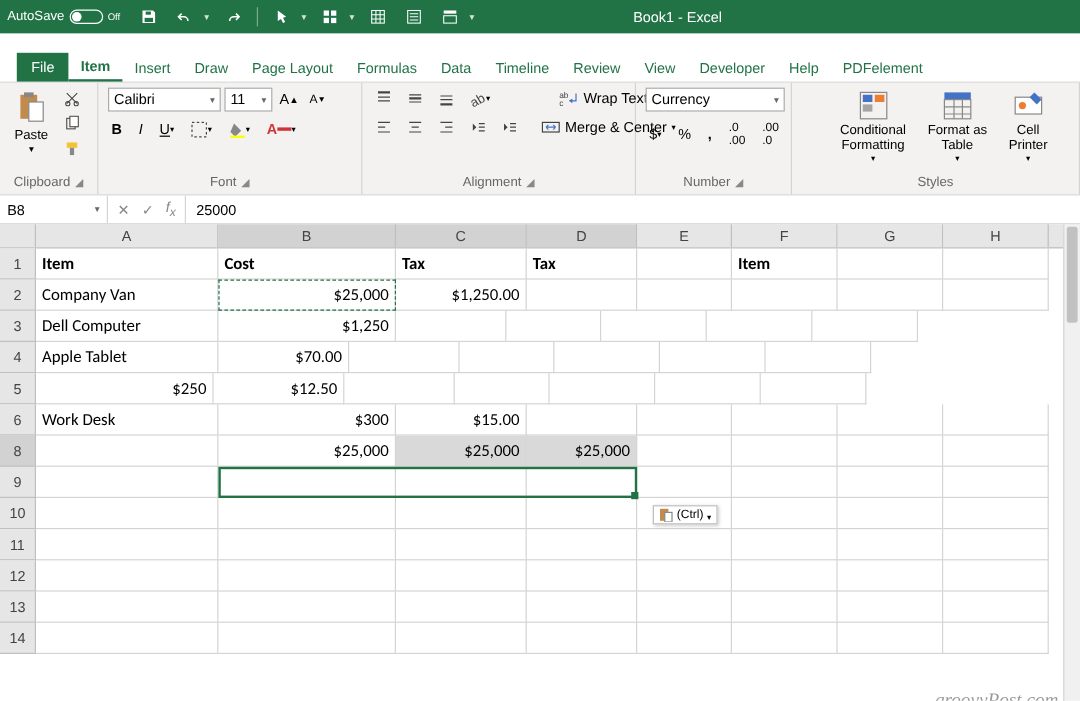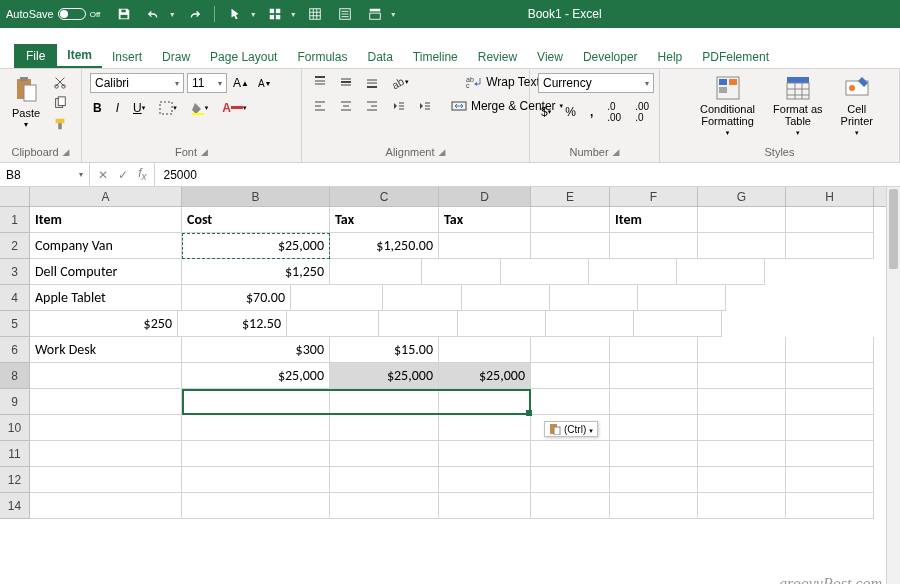--- a/index.html
+++ b/index.html
@@ -556,20 +556,31 @@
         <div class="cell cA"></div>
         <div class="cell cB"></div>
         <div class="cell cC"></div>
         <div class="cell cD"></div>
         <div class="cell cE"></div>
         <div class="cell cF"></div>
         <div class="cell cG"></div>
         <div class="cell cH"></div>
       </div>
       <div class="row">
+        <div class="rowhdr">13</div>
+        <div class="cell cA"></div>
+        <div class="cell cB"></div>
+        <div class="cell cC"></div>
+        <div class="cell cD"></div>
+        <div class="cell cE"></div>
+        <div class="cell cF"></div>
+        <div class="cell cG"></div>
+        <div class="cell cH"></div>
+      </div>
+      <div class="row">
         <div class="rowhdr">14</div>
         <div class="cell cA"></div>
         <div class="cell cB"></div>
         <div class="cell cC"></div>
         <div class="cell cD"></div>
         <div class="cell cE"></div>
         <div class="cell cF"></div>
         <div class="cell cG"></div>
         <div class="cell cH"></div>
       </div>

